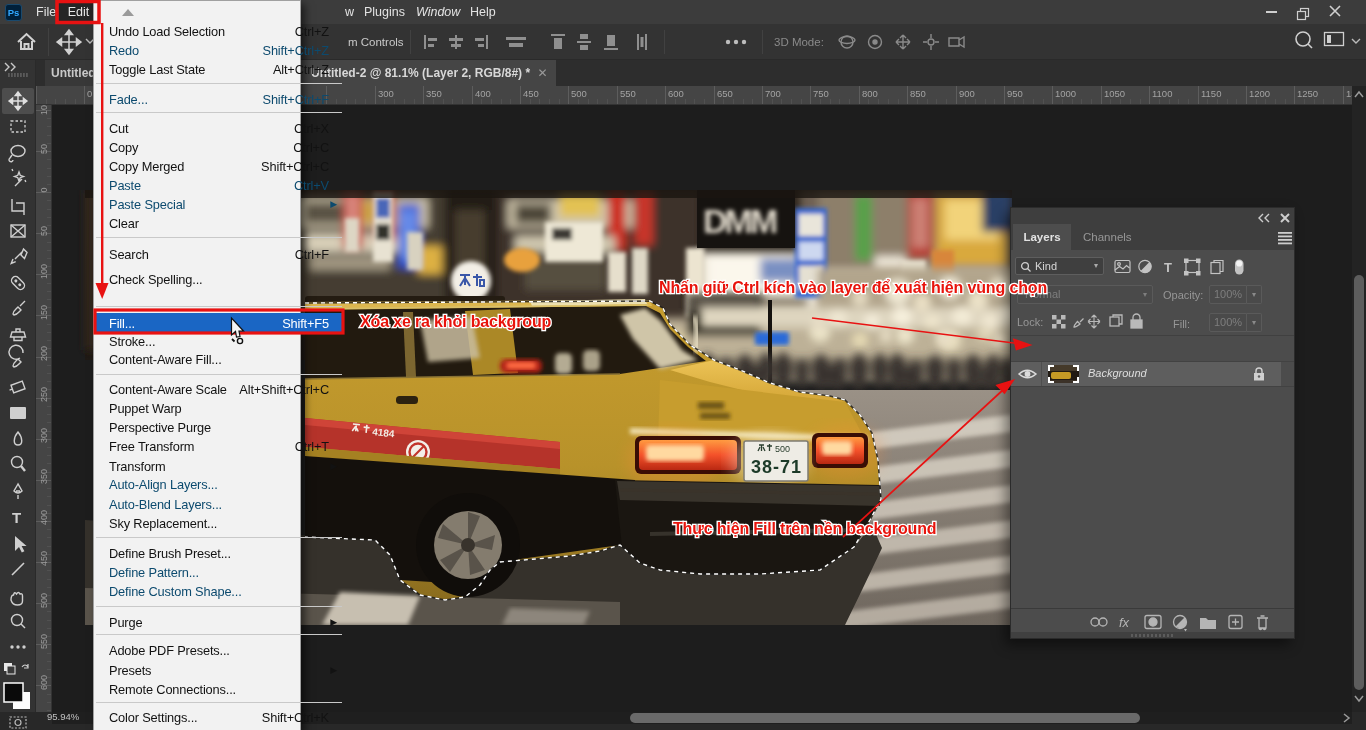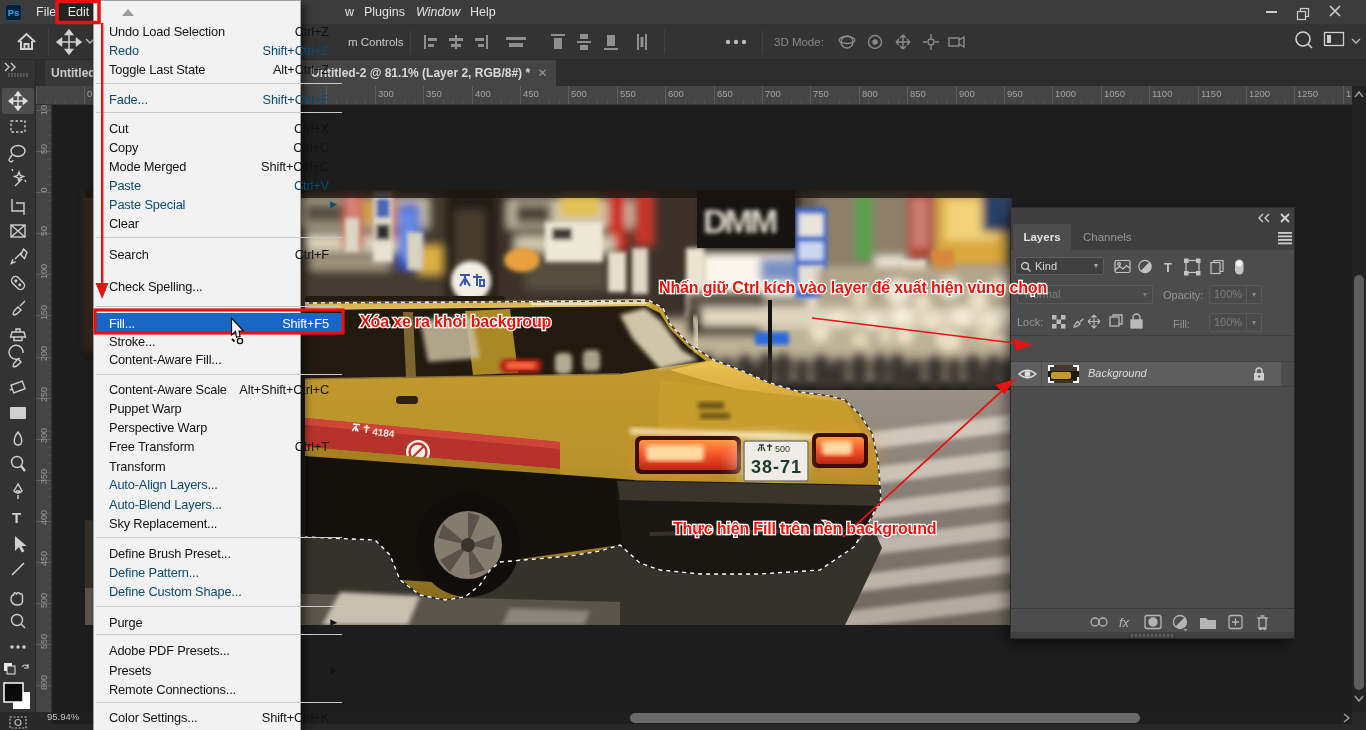--- a/index.html
+++ b/index.html
@@ -652,40 +652,40 @@
     <div class="msep" style="top:111.3px;"></div>
     <div class="mi" style="top:117.6px;">
         <span class="lb">Cut</span>
         <span class="sc">Ctrl+X</span>
       </div>
     <div class="mi" style="top:136.4px;">
         <span class="lb">Copy</span>
         <span class="sc">Ctrl+C</span>
       </div>
     <div class="mi" style="top:155.4px;">
-        <span class="lb">Mode Merged</span>
+        <span class="lb">Copy Merged</span>
         <span class="sc">Shift+Ctrl+C</span>
       </div>
     <div class="mi dis" style="top:174.4px;">
         <span class="lb">Paste</span>
         <span class="sc">Ctrl+V</span>
       </div>
     <div class="mi dis" style="top:193.8px;">
         <span class="lb">Paste Special</span>
         <span class="sub">▶</span>
       </div>
     <div class="mi" style="top:212.7px;">
         <span class="lb">Clear</span>
       </div>
     <div class="msep" style="top:235.5px;"></div>
     <div class="mi" style="top:243.4px;">
         <span class="lb">Search</span>
         <span class="sc">Ctrl+F</span>
       </div>
-    <div class="mi" style="top:275px;">
+    <div class="mi" style="top:268px;">
         <span class="lb">Check Spelling...</span>
       </div>
     <div class="msep" style="top:304.5px;"></div>
     <div class="mi" id="fillrow" style="top:311.9px;height:19.5px;">
         <span class="lb">Fill...</span>
         <span class="sc">Shift+F5</span>
       </div>
     <div class="mi" style="top:330.4px;">
         <span class="lb">Stroke...</span>
       </div>
@@ -694,21 +694,21 @@
       </div>
     <div class="msep" style="top:372.5px;"></div>
     <div class="mi" style="top:378.9px;">
         <span class="lb">Content-Aware Scale</span>
         <span class="sc">Alt+Shift+Ctrl+C</span>
       </div>
     <div class="mi" style="top:397.9px;">
         <span class="lb">Puppet Warp</span>
       </div>
     <div class="mi" style="top:416.9px;">
-        <span class="lb">Perspective Warp</span>
+        <span class="lb">Perspective Purge</span>
       </div>
     <div class="mi" style="top:435.4px;">
         <span class="lb">Free Transform</span>
         <span class="sc">Ctrl+T</span>
       </div>
     <div class="mi" style="top:455.4px;">
         <span class="lb">Transform</span>
         <span class="sub">▶</span>
       </div>
     <div class="mi dis" style="top:473.9px;">

